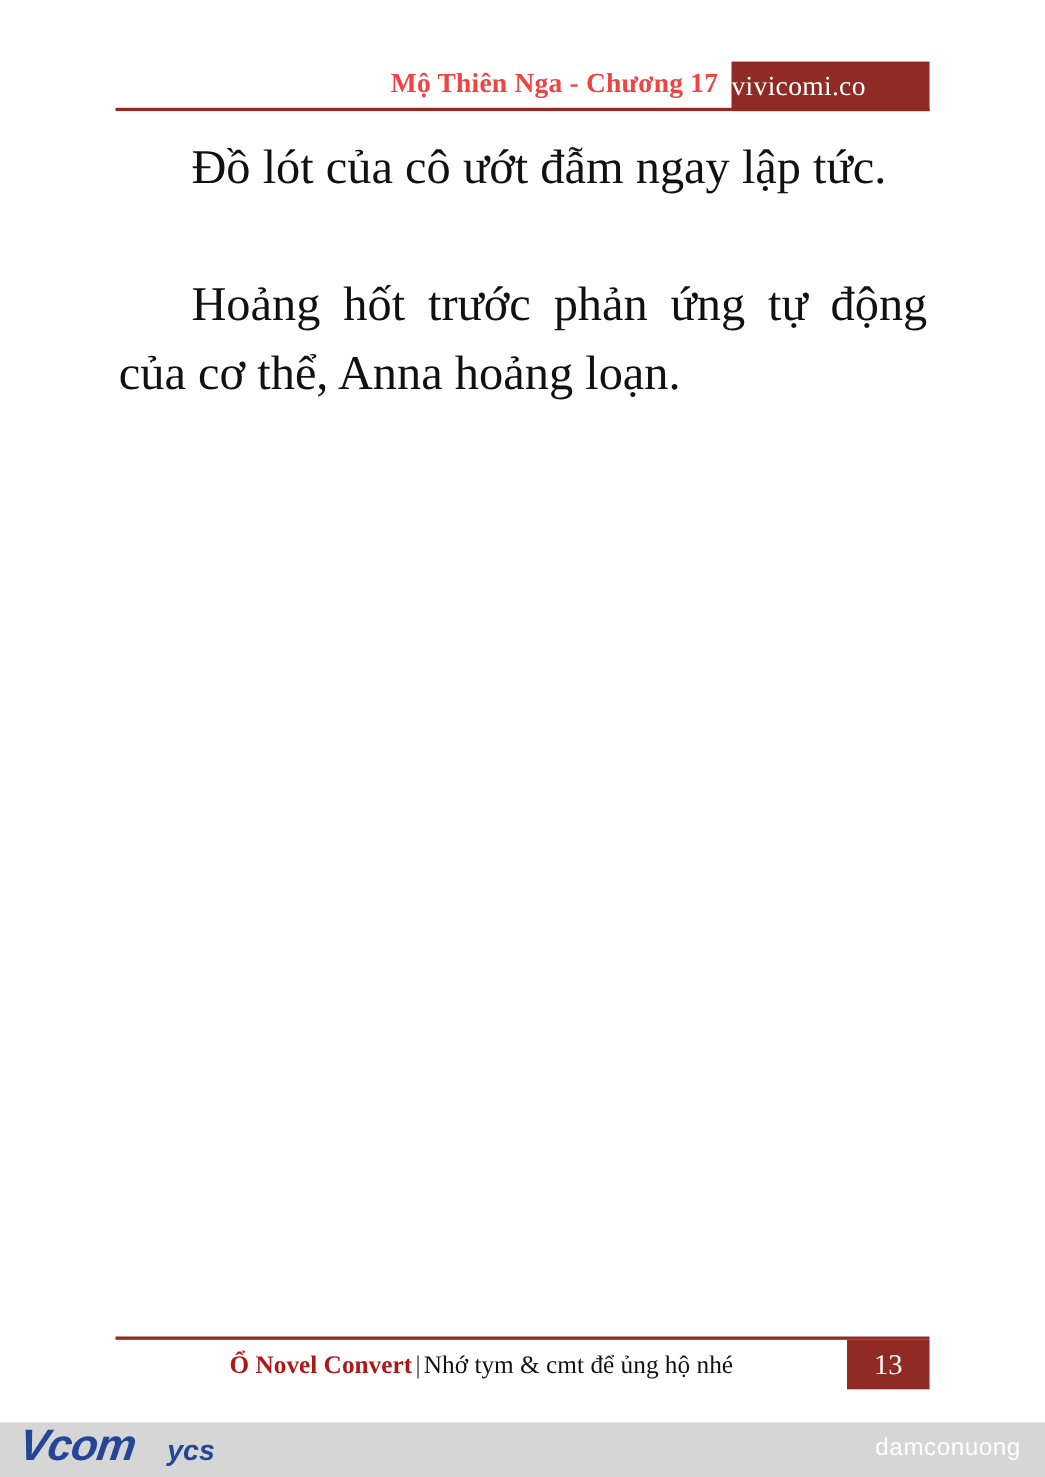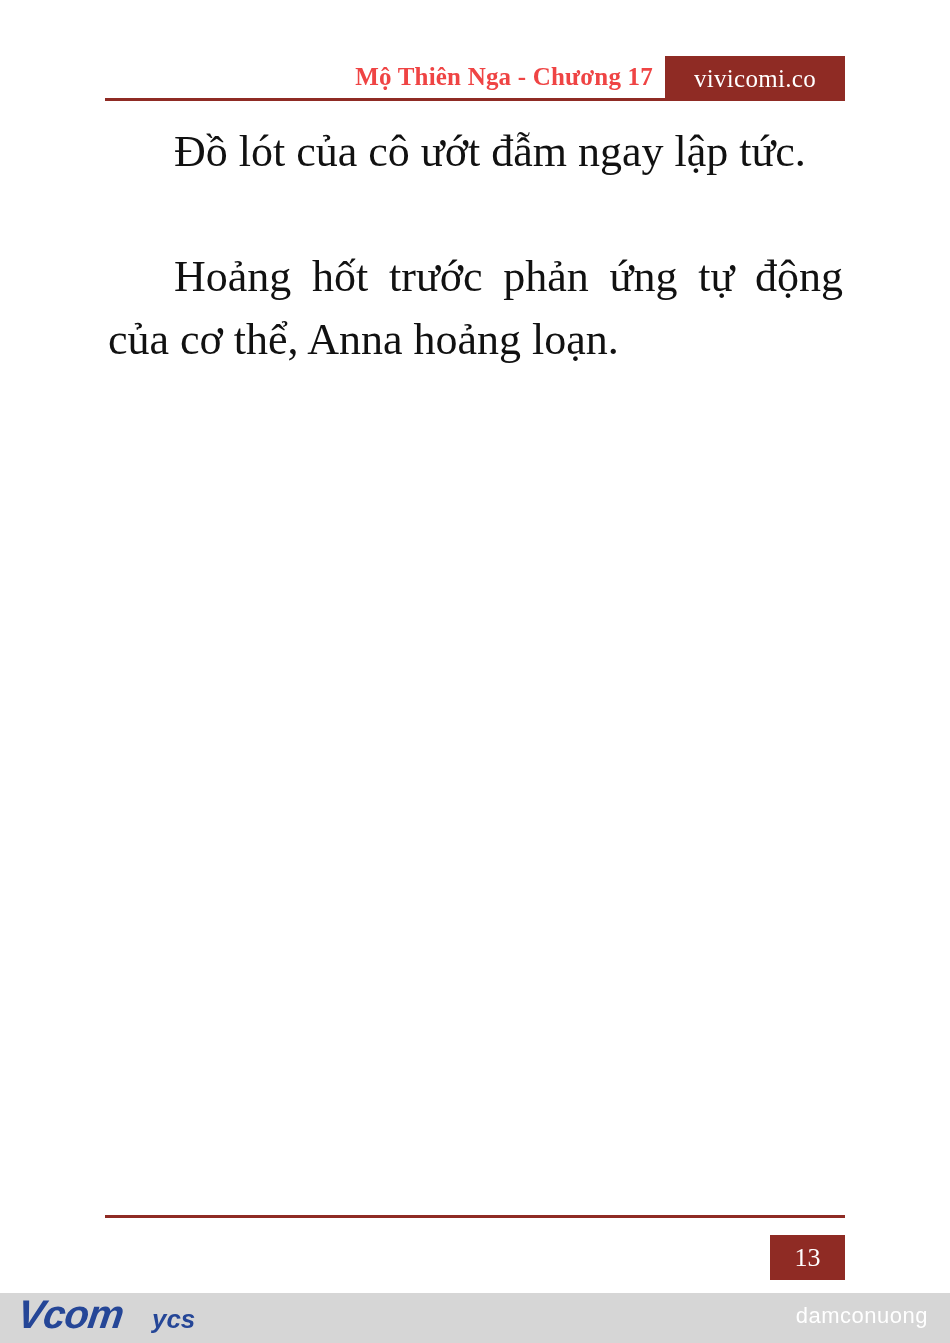--- a/index.html
+++ b/index.html
@@ -60,21 +60,20 @@
     position: absolute;
     left: 560px;
     top: 0;
     width: 180px;
     height: 45px;
     background: #8f2b24;
     color: #ffffff;
     font-family: "Liberation Serif", serif;
     font-size: 25px;
     line-height: 45px;
-    text-align: center;
     letter-spacing: 0.3px;
   }
 
   
   .content {
     position: absolute;
     left: 108px;
     top: 120px;
     width: 735px;
   }
@@ -126,21 +125,21 @@
     color: #b01818;
     font-weight: bold;
   }
   .footer-sep {
     color: #333333;
     padding: 0 3px;
   }
   .footer-page {
     position: absolute;
     left: 665px;
-    top: 20px;
+    top: 3px;
     width: 75px;
     height: 45px;
     background: #8f2b24;
     color: #ffffff;
     font-family: "Liberation Serif", serif;
     font-size: 26px;
     line-height: 45px;
     text-align: center;
   }
 
@@ -200,20 +199,23 @@
     <div class="header-rule"></div>
   </div>
 
   <div class="content">
     <p class="para">Đồ lót của cô ướt đẫm ngay lập tức.</p>
     <p class="para">Hoảng hốt trước phản ứng tự động của cơ thể, Anna hoảng loạn.</p>
   </div>
 
   <div class="footer">
     <div class="footer-rule"></div>
+    <div class="footer-text">
+      <span class="footer-brand">Ổ Novel Convert</span><span class="footer-sep">|</span><span>Nhớ tym &amp; cmt để ủng hộ nhé</span>
+    </div>
     <div class="footer-page">13</div>
   </div>
 
   <div class="bottombar"></div>
   <div class="logo-wm">
     <span class="v-mark">Vcom</span><span class="tail">ycs</span>
   </div>
   <div class="corner-wm">damconuong</div>
 
 </div>

